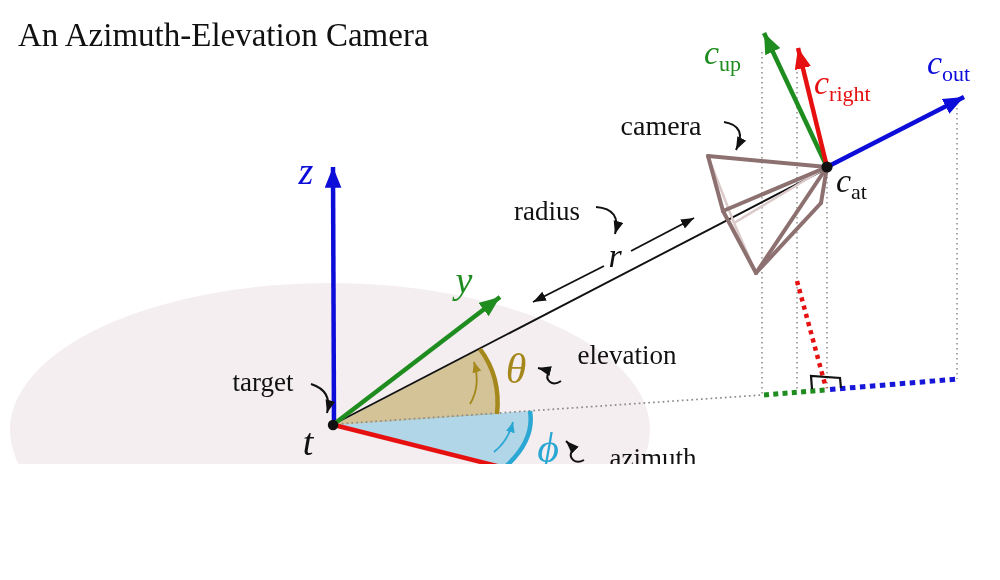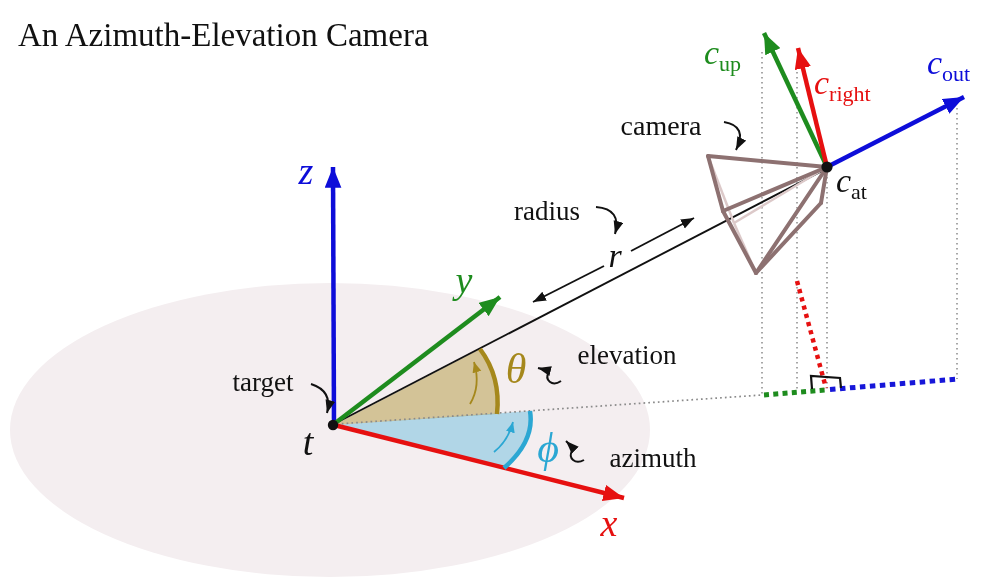--- a/index.html
+++ b/index.html
@@ -1,16 +1,16 @@
 <!DOCTYPE html>
 <html><head>
 <meta charset="utf-8">
 <style>
   html,body{margin:0;padding:0;background:#ffffff;}
-  .stage{position:relative;width:1000px;height:580px;background:#fff;overflow:hidden;
+  .stage{position:relative;width:1000px;height:464px;background:#fff;overflow:hidden;
          font-family:"Liberation Serif","DejaVu Serif",serif;}
   svg text{font-family:"Liberation Serif","DejaVu Serif",serif;}
   .lbl{fill:#111111;}
   .it{font-style:italic;}
 </style>
 </head>
 <body>
 
 <div class="stage">
 <svg width="1000" height="580" viewBox="0 0 1000 580">

